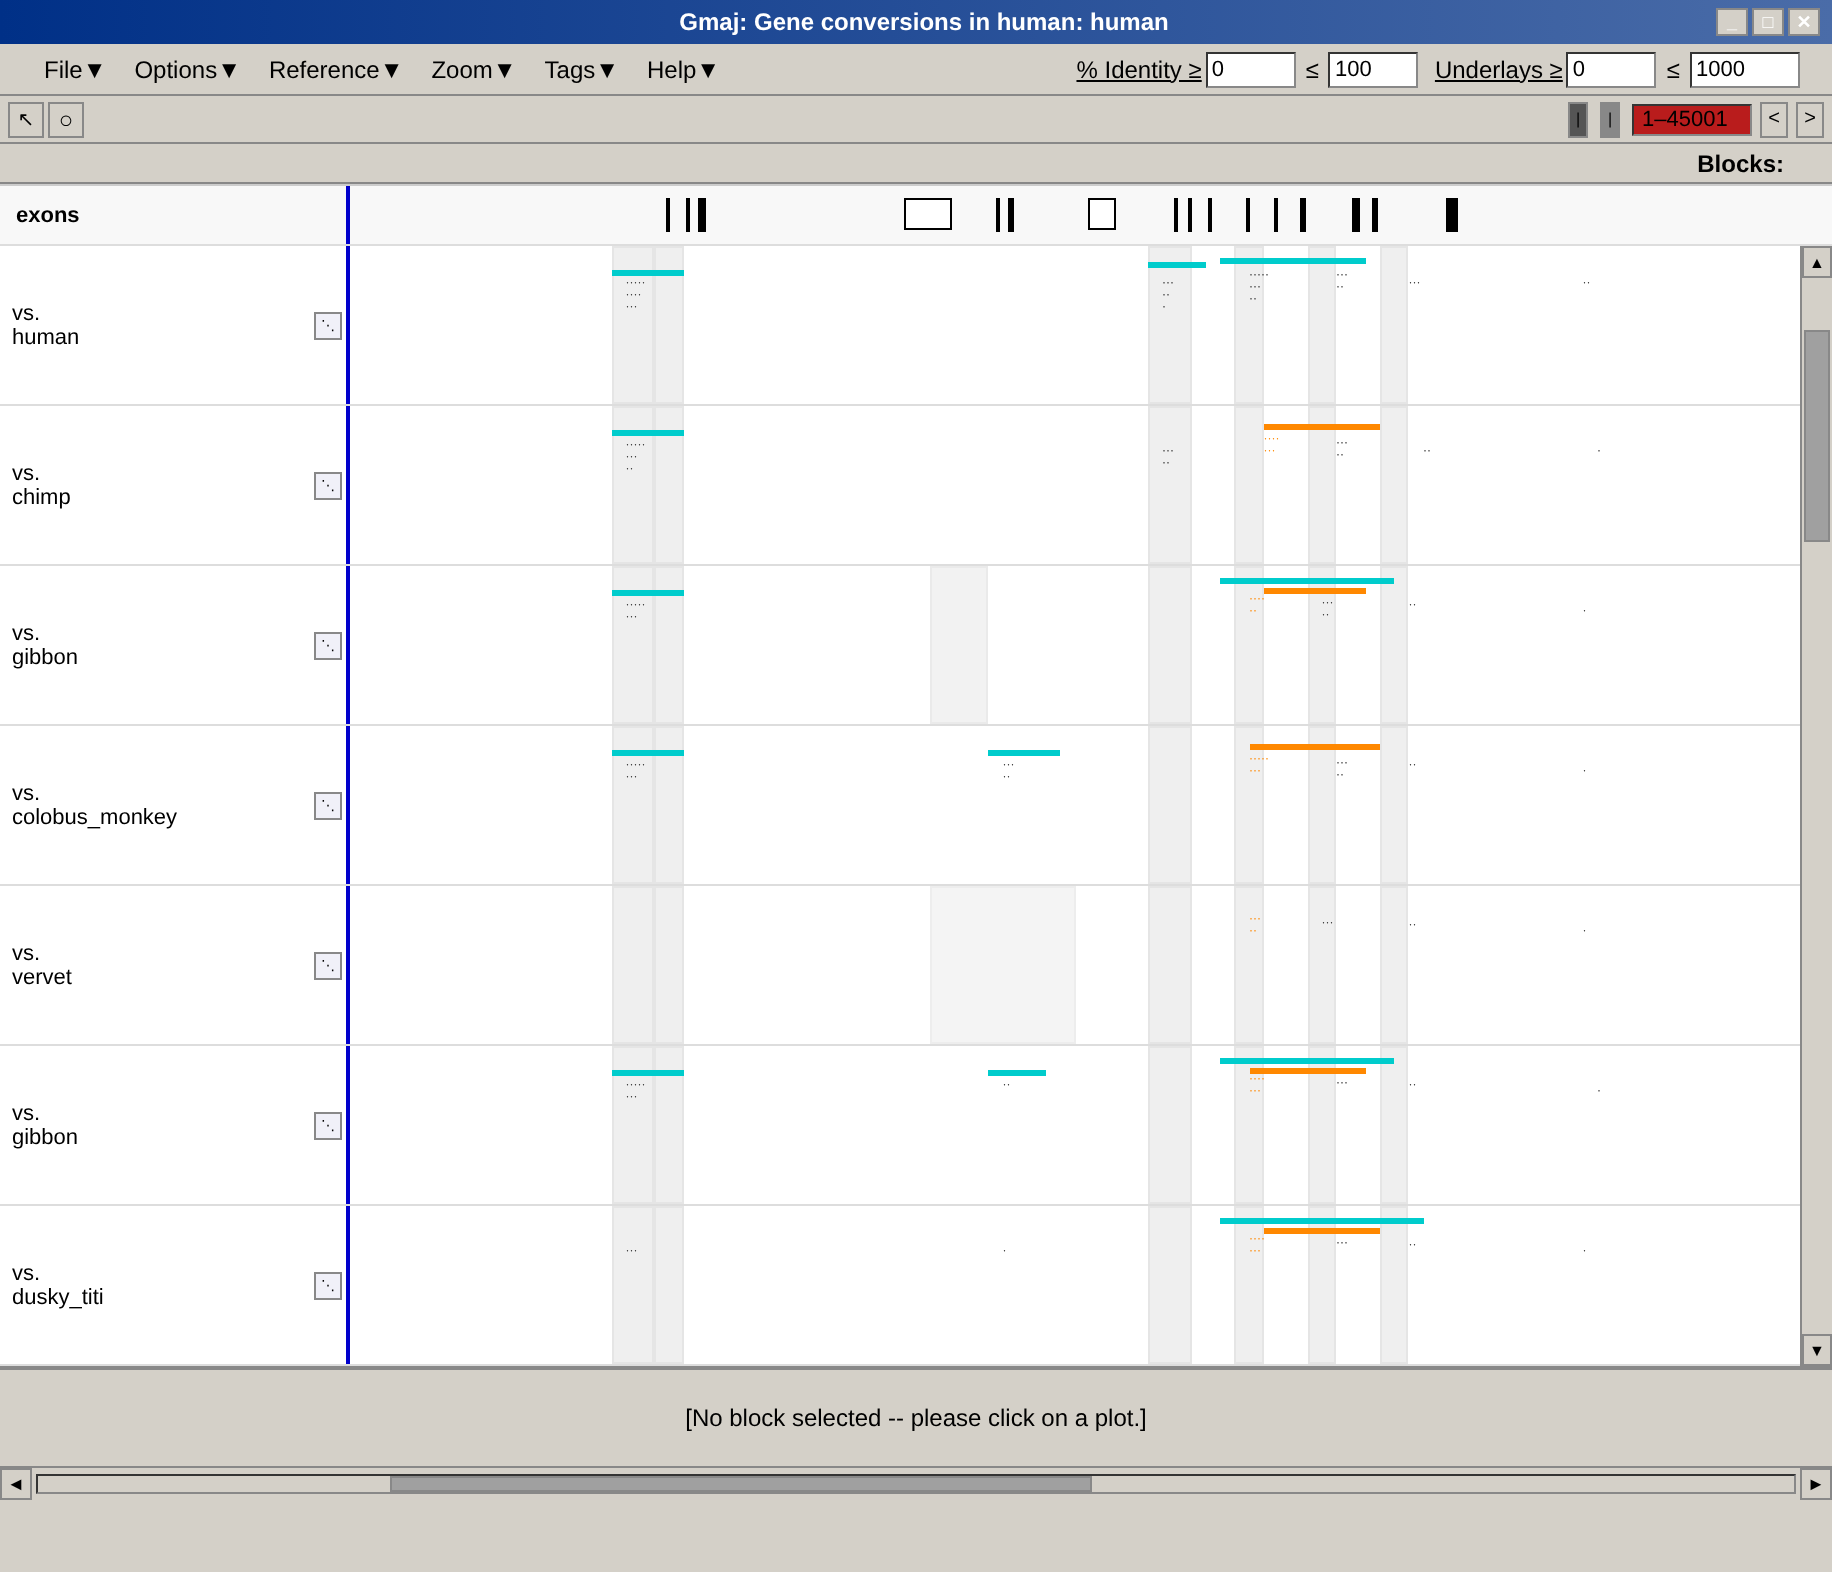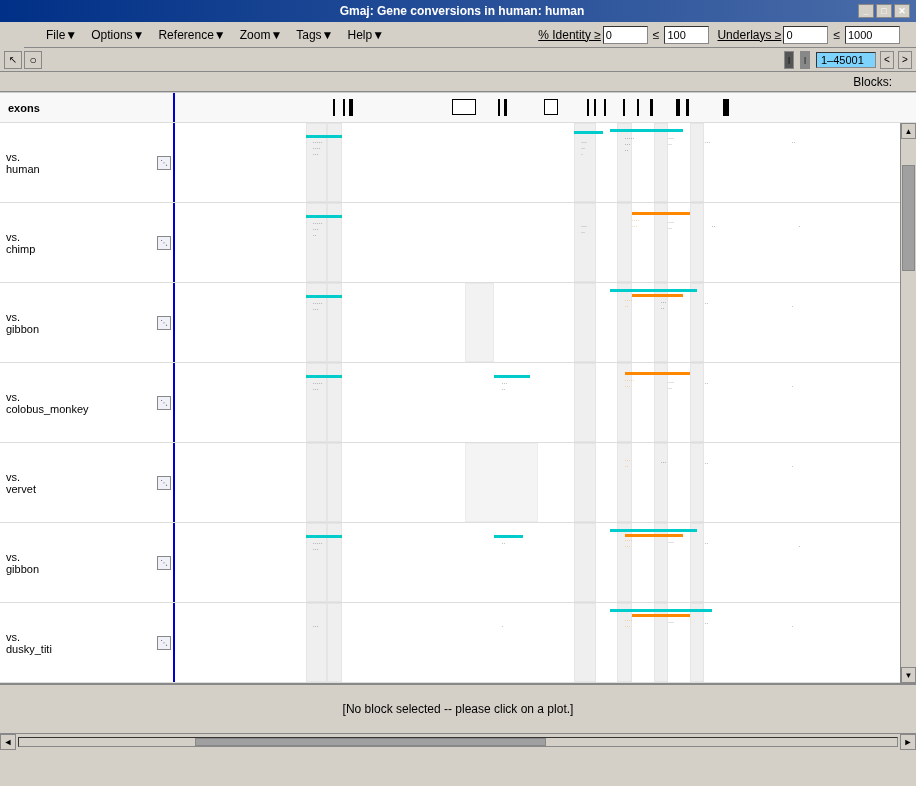--- a/index.html
+++ b/index.html
@@ -38,21 +38,20 @@
 
     
     .menu-bar {
       background: #d4d0c8;
       border-bottom: 1px solid #888;
       display: flex;
       align-items: center;
       padding: 2px 16px;
       height: 26px;
       gap: 2px;
-      margin-left: 24px;
     }
     .menu-item {
       padding: 2px 6px;
       cursor: pointer;
       white-space: nowrap;
       font-size: 12px;
     }
     .menu-sep { flex: 1; }
     .menu-label { font-size: 12px; margin-left: 6px; text-decoration: underline; }
     .menu-input {
@@ -83,21 +82,21 @@
       display: flex; align-items: center; justify-content: center;
     }
     .coord-display {
       margin-left: auto;
       display: flex;
       align-items: center;
       gap: 4px;
       font-size: 11px;
     }
     .coord-box {
-      background: #7dd3fc;
+      background: #b91c1c;
       border: 1px inset #888;
       padding: 1px 4px;
       min-width: 60px;
       font-size: 11px;
     }
     .nav-btn {
       width: 14px; height: 18px;
       background: #d4d0c8;
       border: 1px solid #888;
       cursor: pointer;
@@ -110,21 +109,21 @@
       background: #d4d0c8;
       border-bottom: 1px solid #888;
       display: flex;
       align-items: center;
       height: 20px;
       padding: 0 4px;
     }
     .blocks-label {
       margin-left: auto;
       font-size: 12px;
-      font-weight: normal;
+      font-weight: bold;
       padding-right: 4px;
     }
 
     
     .scale-header {
       display: flex;
       align-items: flex-end;
       height: 28px;
       background: #f0f0f0;
       border-bottom: 1px solid #ccc;

